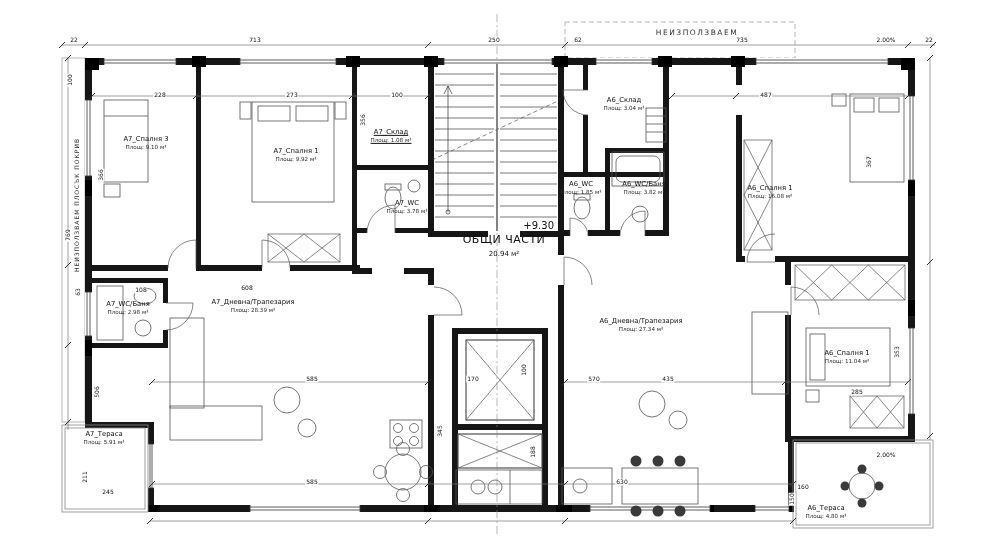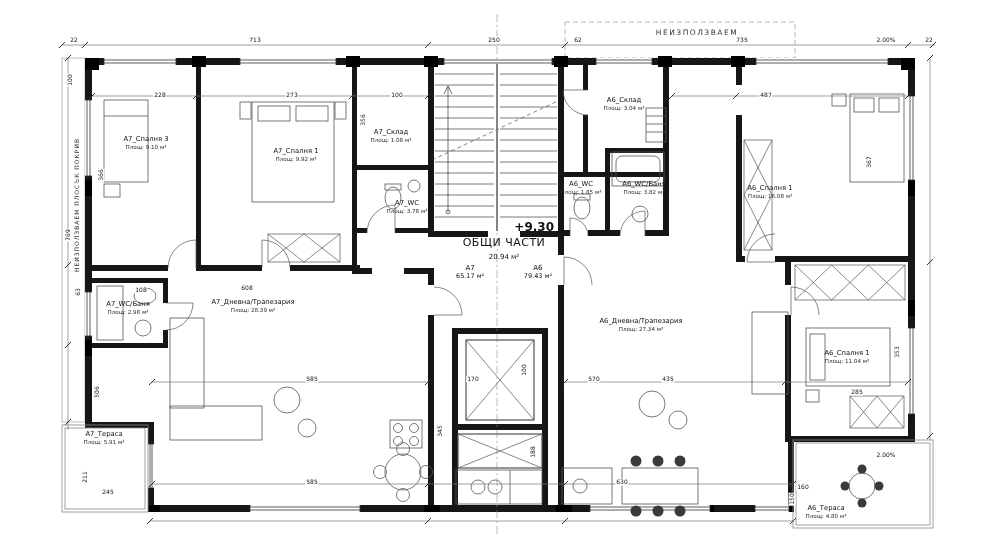--- a/index.html
+++ b/index.html
@@ -9,21 +9,21 @@
   #labels{position:absolute;left:0;top:0;width:1000px;height:543px;pointer-events:none;}
   .lbl{position:absolute;transform:translate(-50%,-50%);white-space:nowrap;color:#111;
        text-align:center;line-height:1.15;}
   .room .room-name{font-size:6.8px;color:#101010;}
   .room .room-area{font-size:5.6px;color:#2a2a2a;}
   .dim{font-size:6px;background:#fff;padding:0 1px;color:#111;}
   .dim.rot{transform:translate(-50%,-50%) rotate(-90deg);}
   .note{font-size:7.5px;letter-spacing:1.5px;color:#333;}
   .note.rot{transform:translate(-50%,-50%) rotate(-90deg);font-size:6px;letter-spacing:1px;}
   .common{position:absolute;left:446px;top:220px;width:116px;text-align:center;color:#111;}
-  .common .elev{font-size:12px;text-align:right;padding-right:8px;font-weight:bold;}
+  .common .elev{font-size:10px;text-align:right;padding-right:8px;}
   .common .ca-title{font-size:11px;margin-top:2px;letter-spacing:.5px;}
   .common .ca-area{font-size:7px;margin-top:4px;}
   .common .units{display:flex;justify-content:space-between;padding:3px 10px 0 10px;}
   .common .unit{font-size:6.5px;}
   .common .unit .uid{font-size:7px;display:block;}
 </style>
 </head>
 <body>
 
 <div id="stage">
@@ -392,42 +392,32 @@
 
   <g stroke="#888" stroke-width="0.6">
     <line x1="497" y1="14" x2="497" y2="536" stroke-dasharray="8,3,2,3"></line>
   </g>
 </svg>
 
 <div class="common">
   <div class="elev">+9.30</div>
   <div class="ca-title">ОБЩИ ЧАСТИ</div>
   <div class="ca-area">20.94 м²</div>
-  <div class="units">
-    <div class="unit">
-      <span class="uid">А7</span>
-      <span>65.17 м²</span>
-    </div>
-    <div class="unit">
-      <span class="uid">А6</span>
-      <span>79.43 м²</span>
-    </div>
-  </div>
 </div>
 
 <div id="labels">
       <div class="lbl room" style="left: 146px; top: 143px;">
         <div class="room-name">А7_Спалня 3</div>
         <div class="room-area">Площ: 9.10 м²</div>
       </div>
       <div class="lbl room" style="left: 296px; top: 155px;">
         <div class="room-name">А7_Спалня 1</div>
         <div class="room-area">Площ: 9.92 м²</div>
       </div>
-      <div class="lbl room" style="left: 391px; top: 136px;">
+      <div class="lbl room" style="left: 391px; top: 136px; text-decoration: underline;">
         <div class="room-name">А7_Склад</div>
         <div class="room-area">Площ: 1.08 м²</div>
       </div>
       <div class="lbl room" style="left: 407px; top: 207px;">
         <div class="room-name">А7_WC</div>
         <div class="room-area">Площ: 3.78 м²</div>
       </div>
       <div class="lbl room" style="left: 128px; top: 308px;">
         <div class="room-name">А7_WC/Баня</div>
         <div class="room-area">Площ: 2.98 м²</div>

